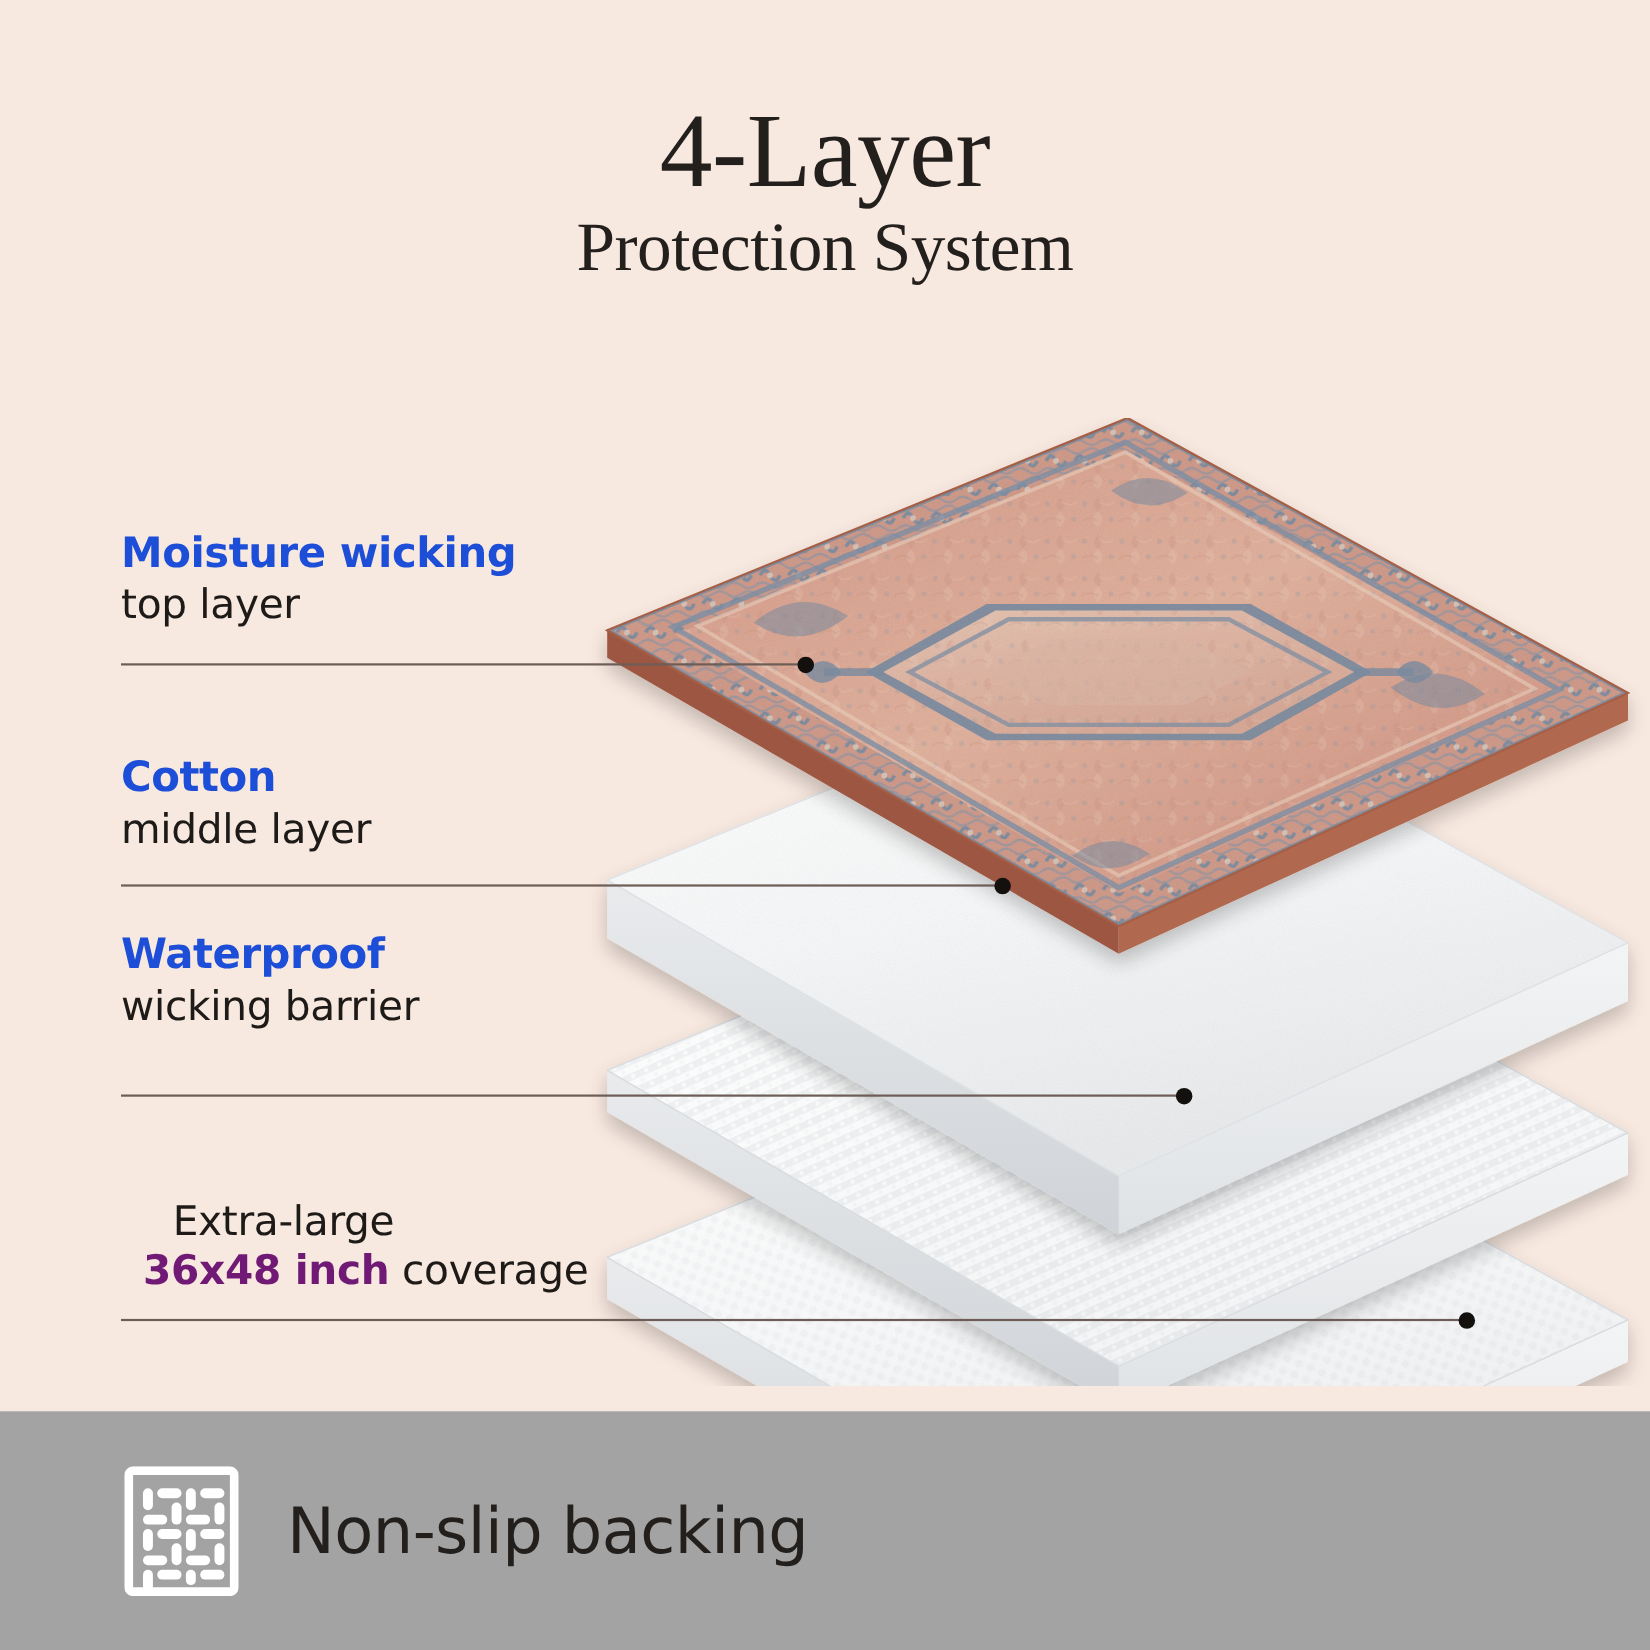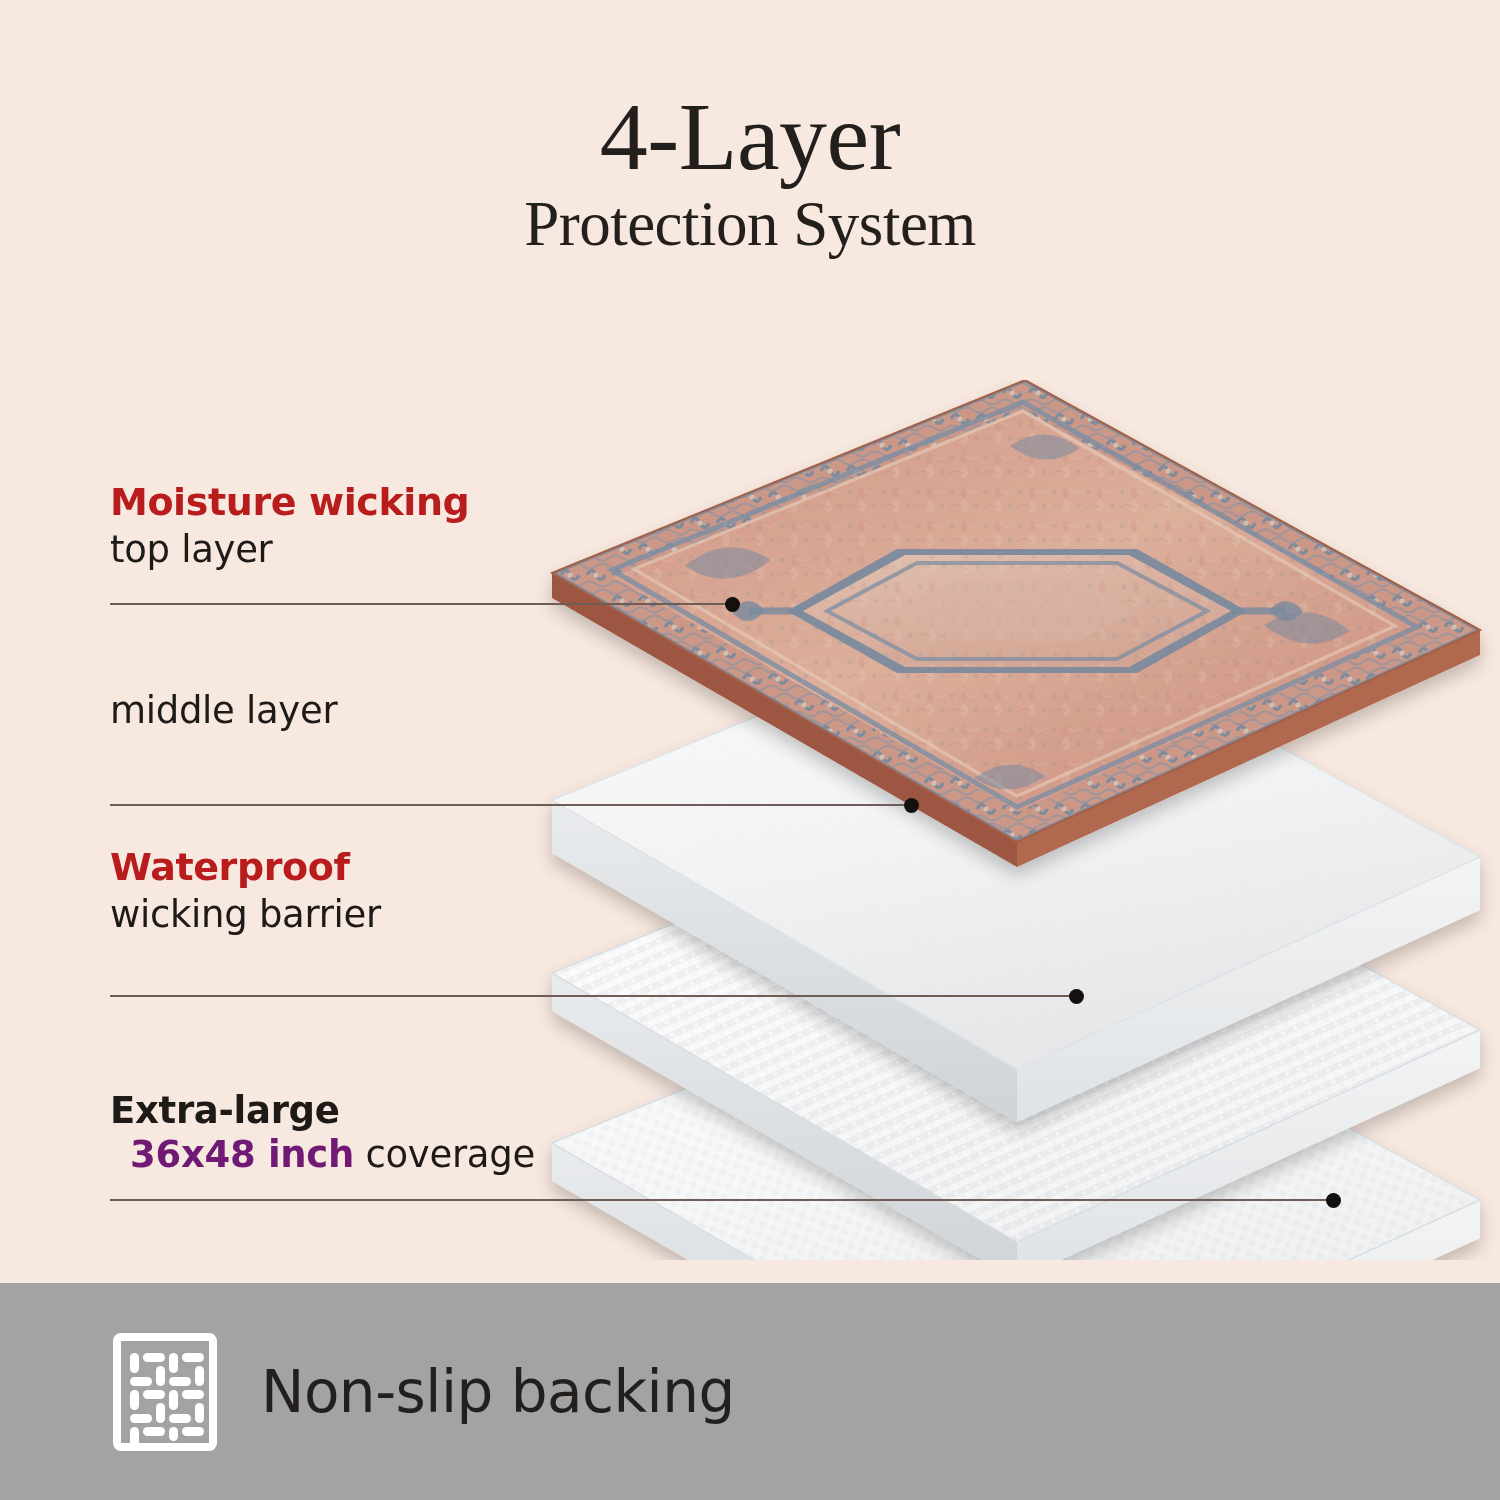--- a/index.html
+++ b/index.html
@@ -43,36 +43,36 @@
 
   
   .label-group {
     position: absolute;
     left: 110px;
   }
   .label-strong {
     font-family: "DejaVu Sans", sans-serif;
     font-weight: 700;
     font-size: 38px;
-    color: #b91c1c;
+    color: #1d4ed8;
     letter-spacing: -0.4px;
     line-height: 1.12;
     white-space: nowrap;
   }
   .label-light {
     font-family: "DejaVu Sans", sans-serif;
     font-weight: 400;
     font-size: 37px;
     color: #1d1a18;
     letter-spacing: -0.3px;
     line-height: 1.2;
     margin-top: 4px;
     white-space: nowrap;
   }
-  .label-light.thin { font-weight: 700; }
+  .label-light.thin { font-weight: 400; margin-left: 47px; }
   .label-mixed {
     font-family: "DejaVu Sans", sans-serif;
     font-size: 37px;
     color: #1d1a18;
     letter-spacing: -0.3px;
     line-height: 1.2;
     white-space: nowrap;
   }
   .label-mixed b {
     font-weight: 700;
@@ -321,20 +321,21 @@
   </div>
 
   <div class="label-group" style="top:481px;">
     <div class="label-strong">Moisture wicking</div>
     <div class="label-light">top layer</div>
   </div>
   <div class="leader" style="left:110px; top:603px; width:622px;"></div>
   <div class="leader-dot" style="left:725px; top:597px;"></div>
 
   <div class="label-group" style="top:685px;">
+    <div class="label-strong">Cotton</div>
     <div class="label-light">middle layer</div>
   </div>
   <div class="leader" style="left:110px; top:804px; width:800px;"></div>
   <div class="leader-dot" style="left:904px; top:798px;"></div>
 
   <div class="label-group" style="top:846px;">
     <div class="label-strong">Waterproof</div>
     <div class="label-light">wicking barrier</div>
   </div>
   <div class="leader" style="left:110px; top:995px; width:965px;"></div>

